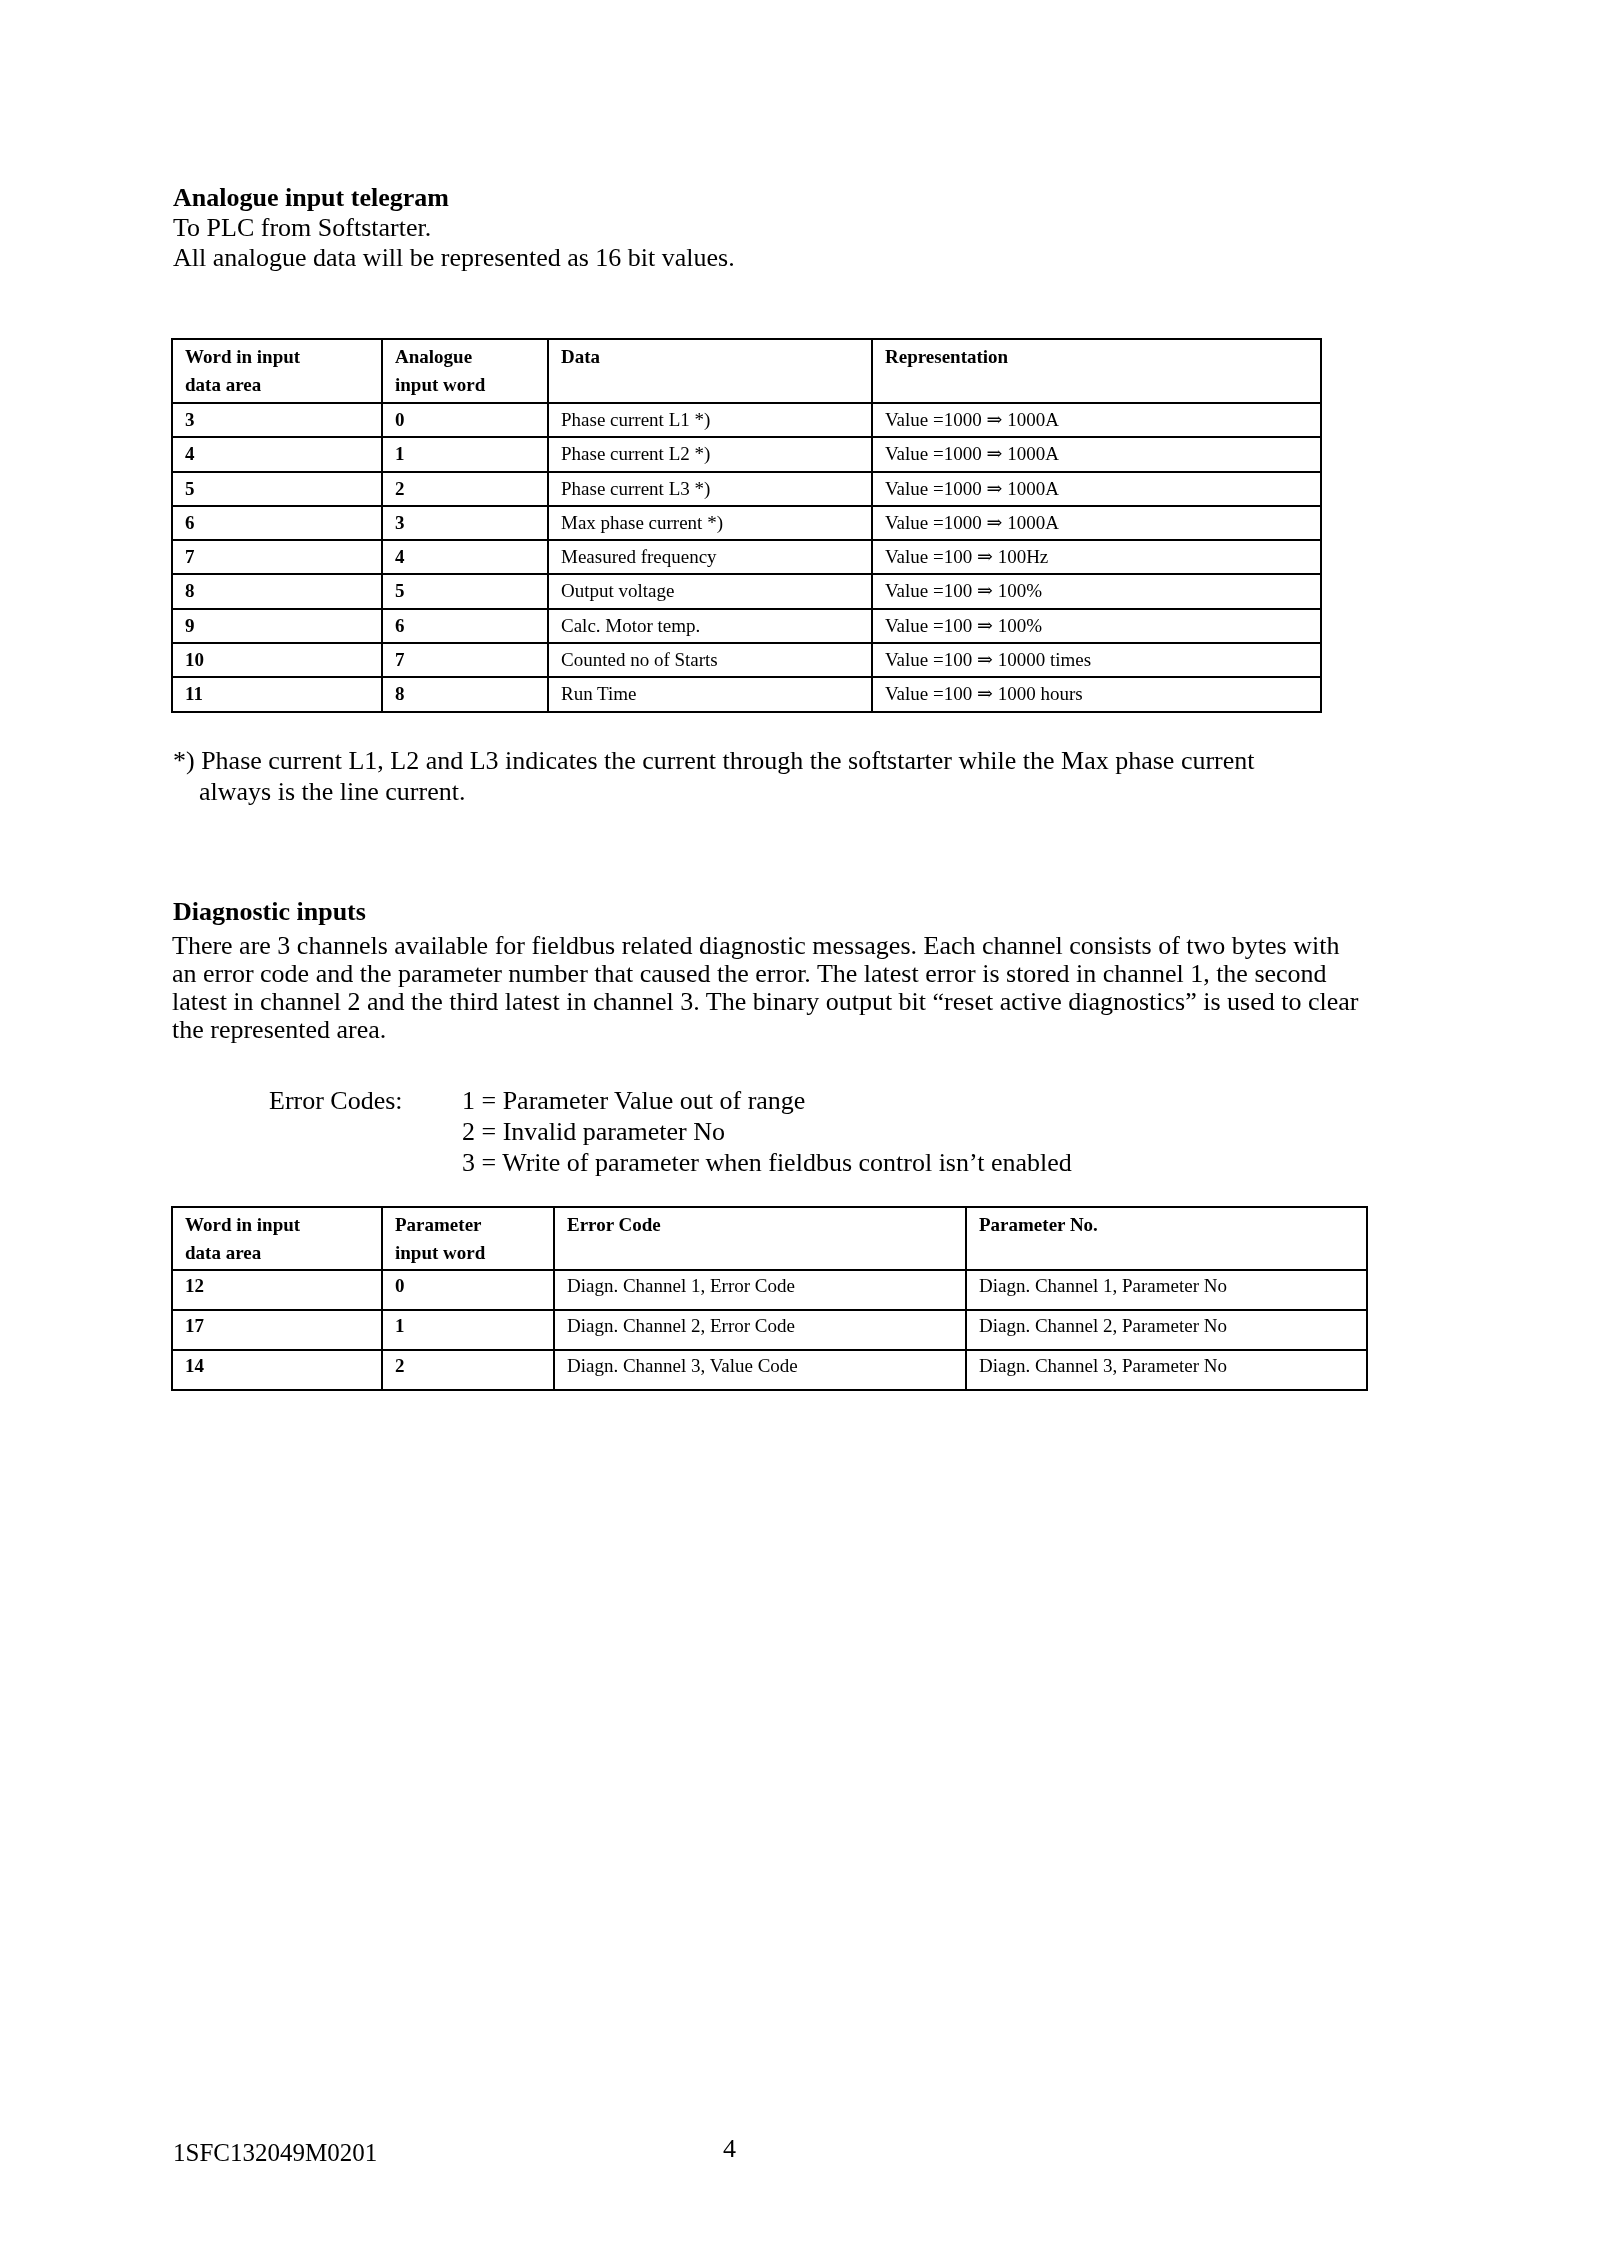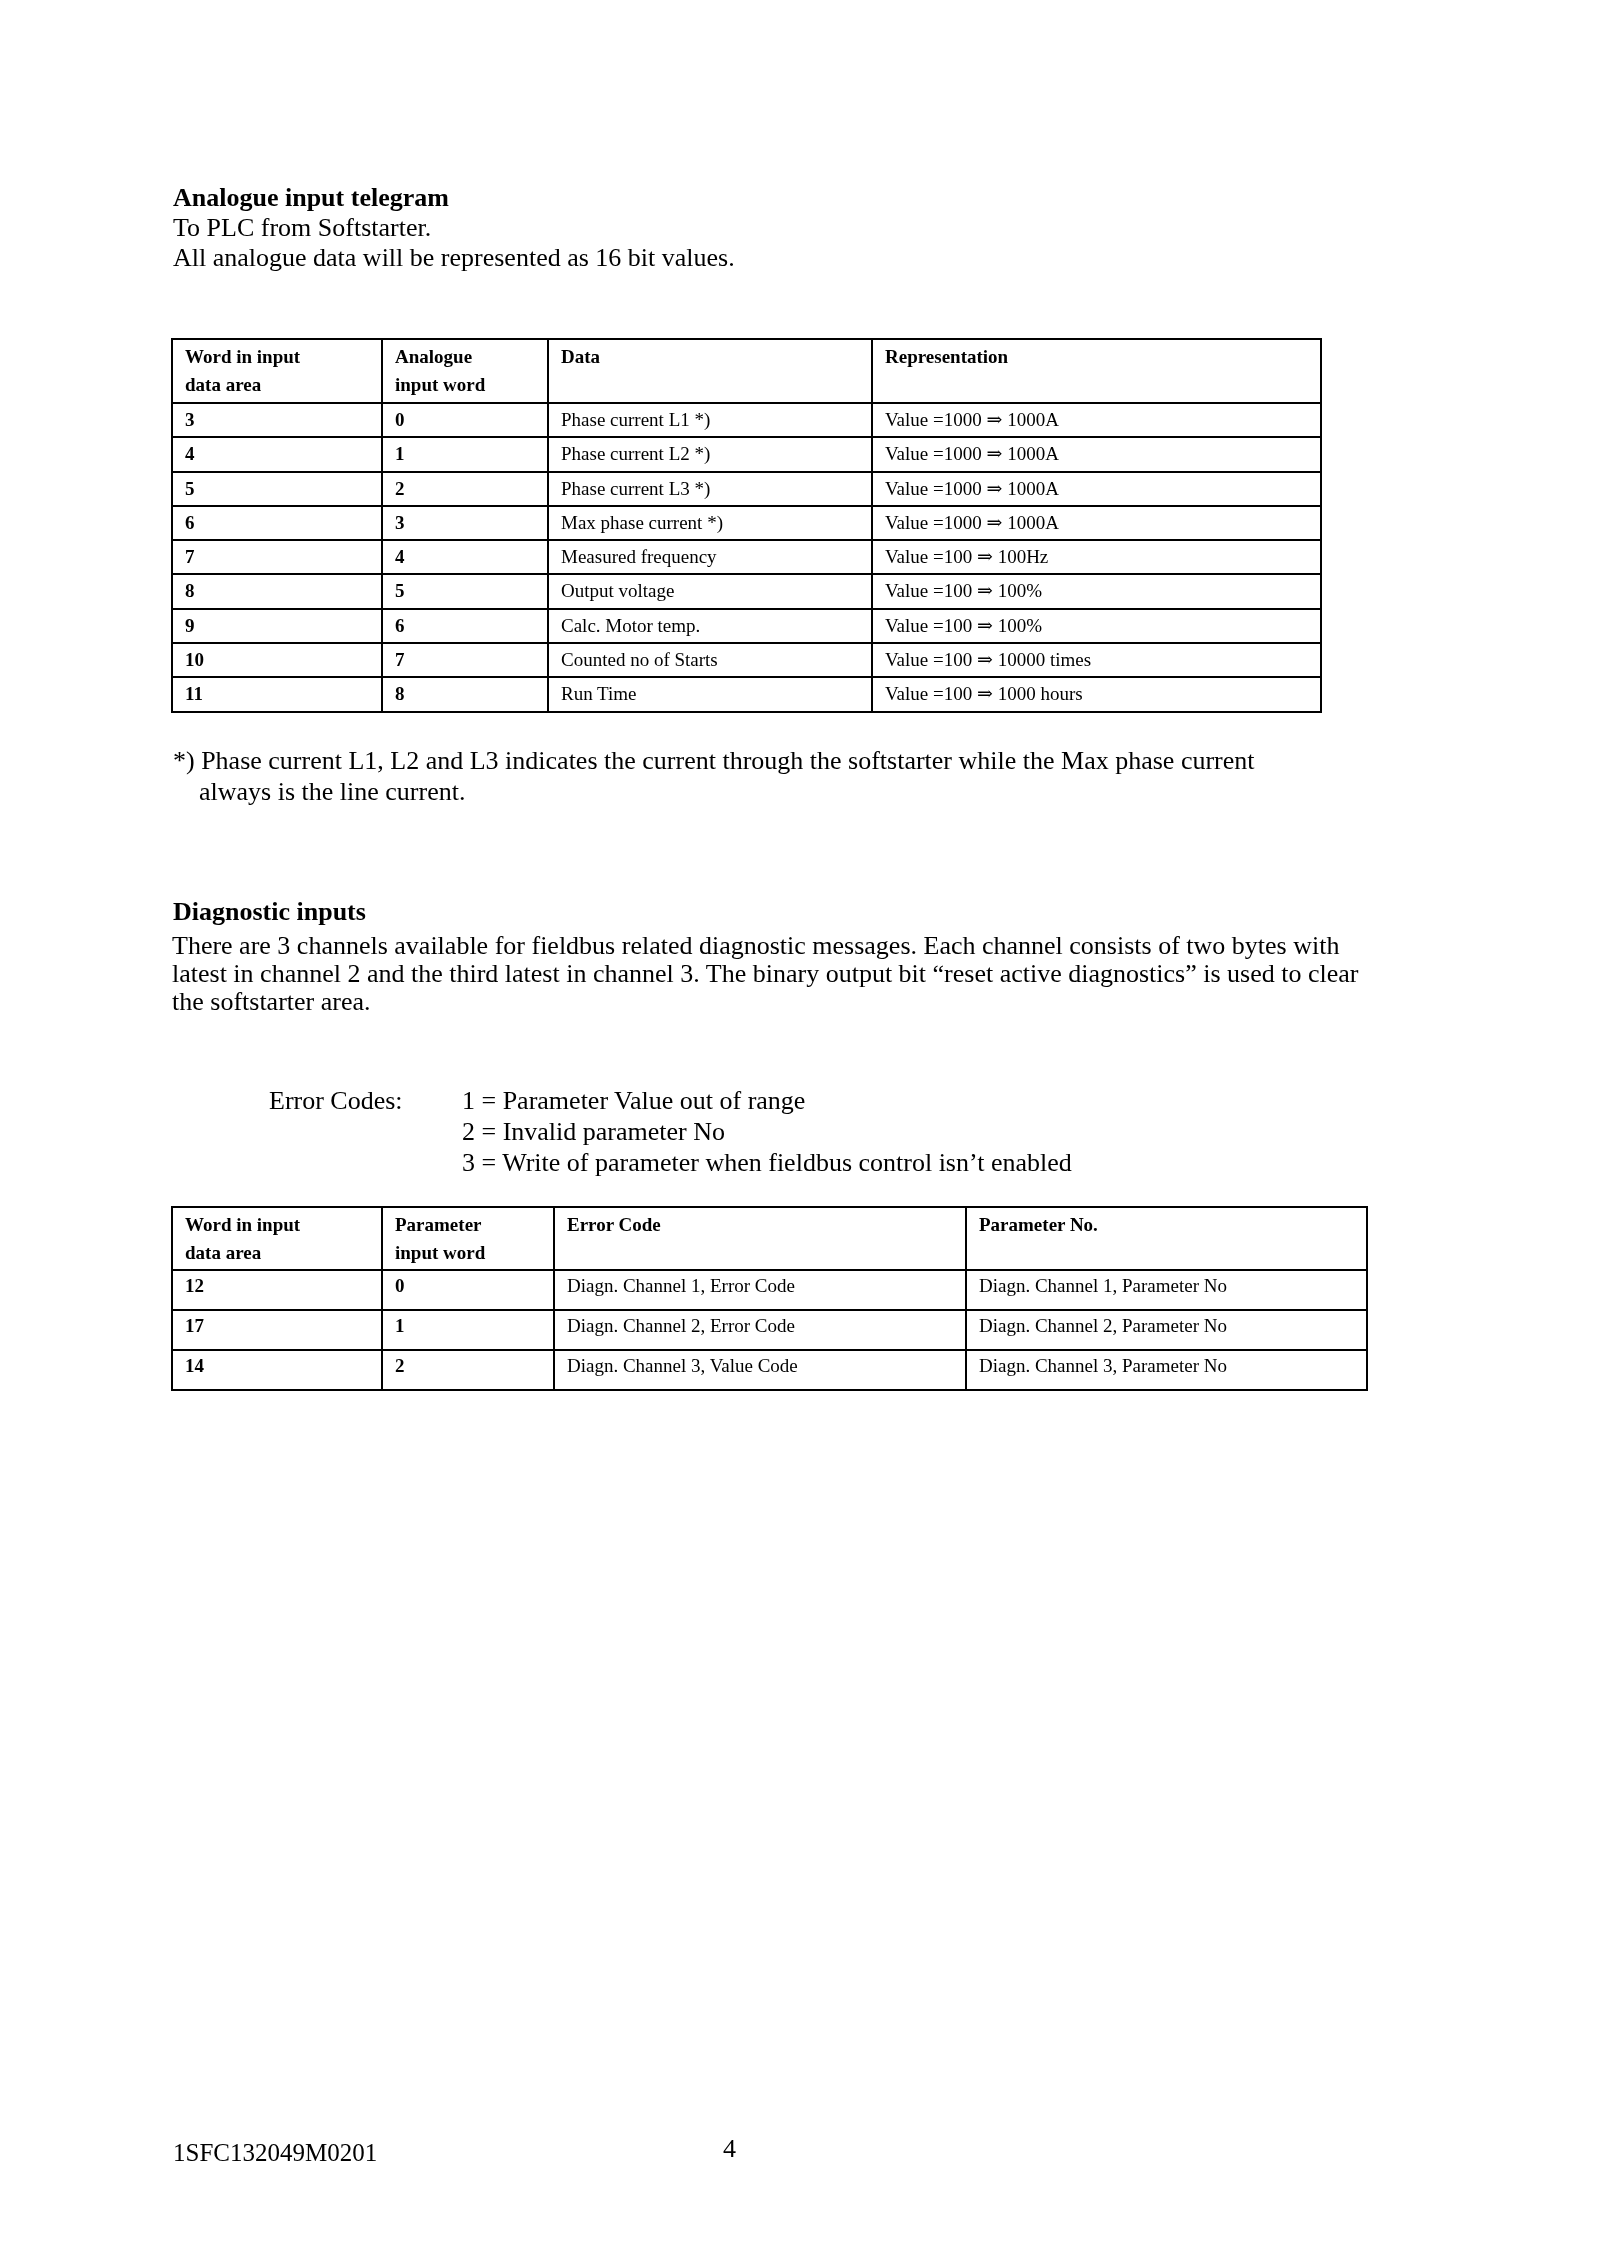--- a/index.html
+++ b/index.html
@@ -133,22 +133,23 @@
 </table>
 
 <div class="footnote">
   <div>*) Phase current L1, L2 and L3 indicates the current through the softstarter while the Max phase current</div>
   <div class="l2">always is the line current.</div>
 </div>
 
 <div class="line bold" style="top:897px;">Diagnostic inputs</div>
 <div class="diag-para">
   <div>There are 3 channels available for fieldbus related diagnostic messages. Each channel consists of two bytes with</div>
+  <div>an error code and the parameter number that caused the error. The latest error is stored in channel 1, the second</div>
   <div>latest in channel 2 and the third latest in channel 3. The binary output bit “reset active diagnostics” is used to clear</div>
-  <div>the softstarter area.</div>
+  <div>the represented area.</div>
 </div>
 
 <div class="ec-label">Error Codes:</div>
 <div class="ec-list">
   <div>1 = Parameter Value out of range</div>
   <div>2 = Invalid parameter No</div>
   <div>3 = Write of parameter when fieldbus control isn’t enabled</div>
 </div>
 
 <table id="t2" class="grid">

